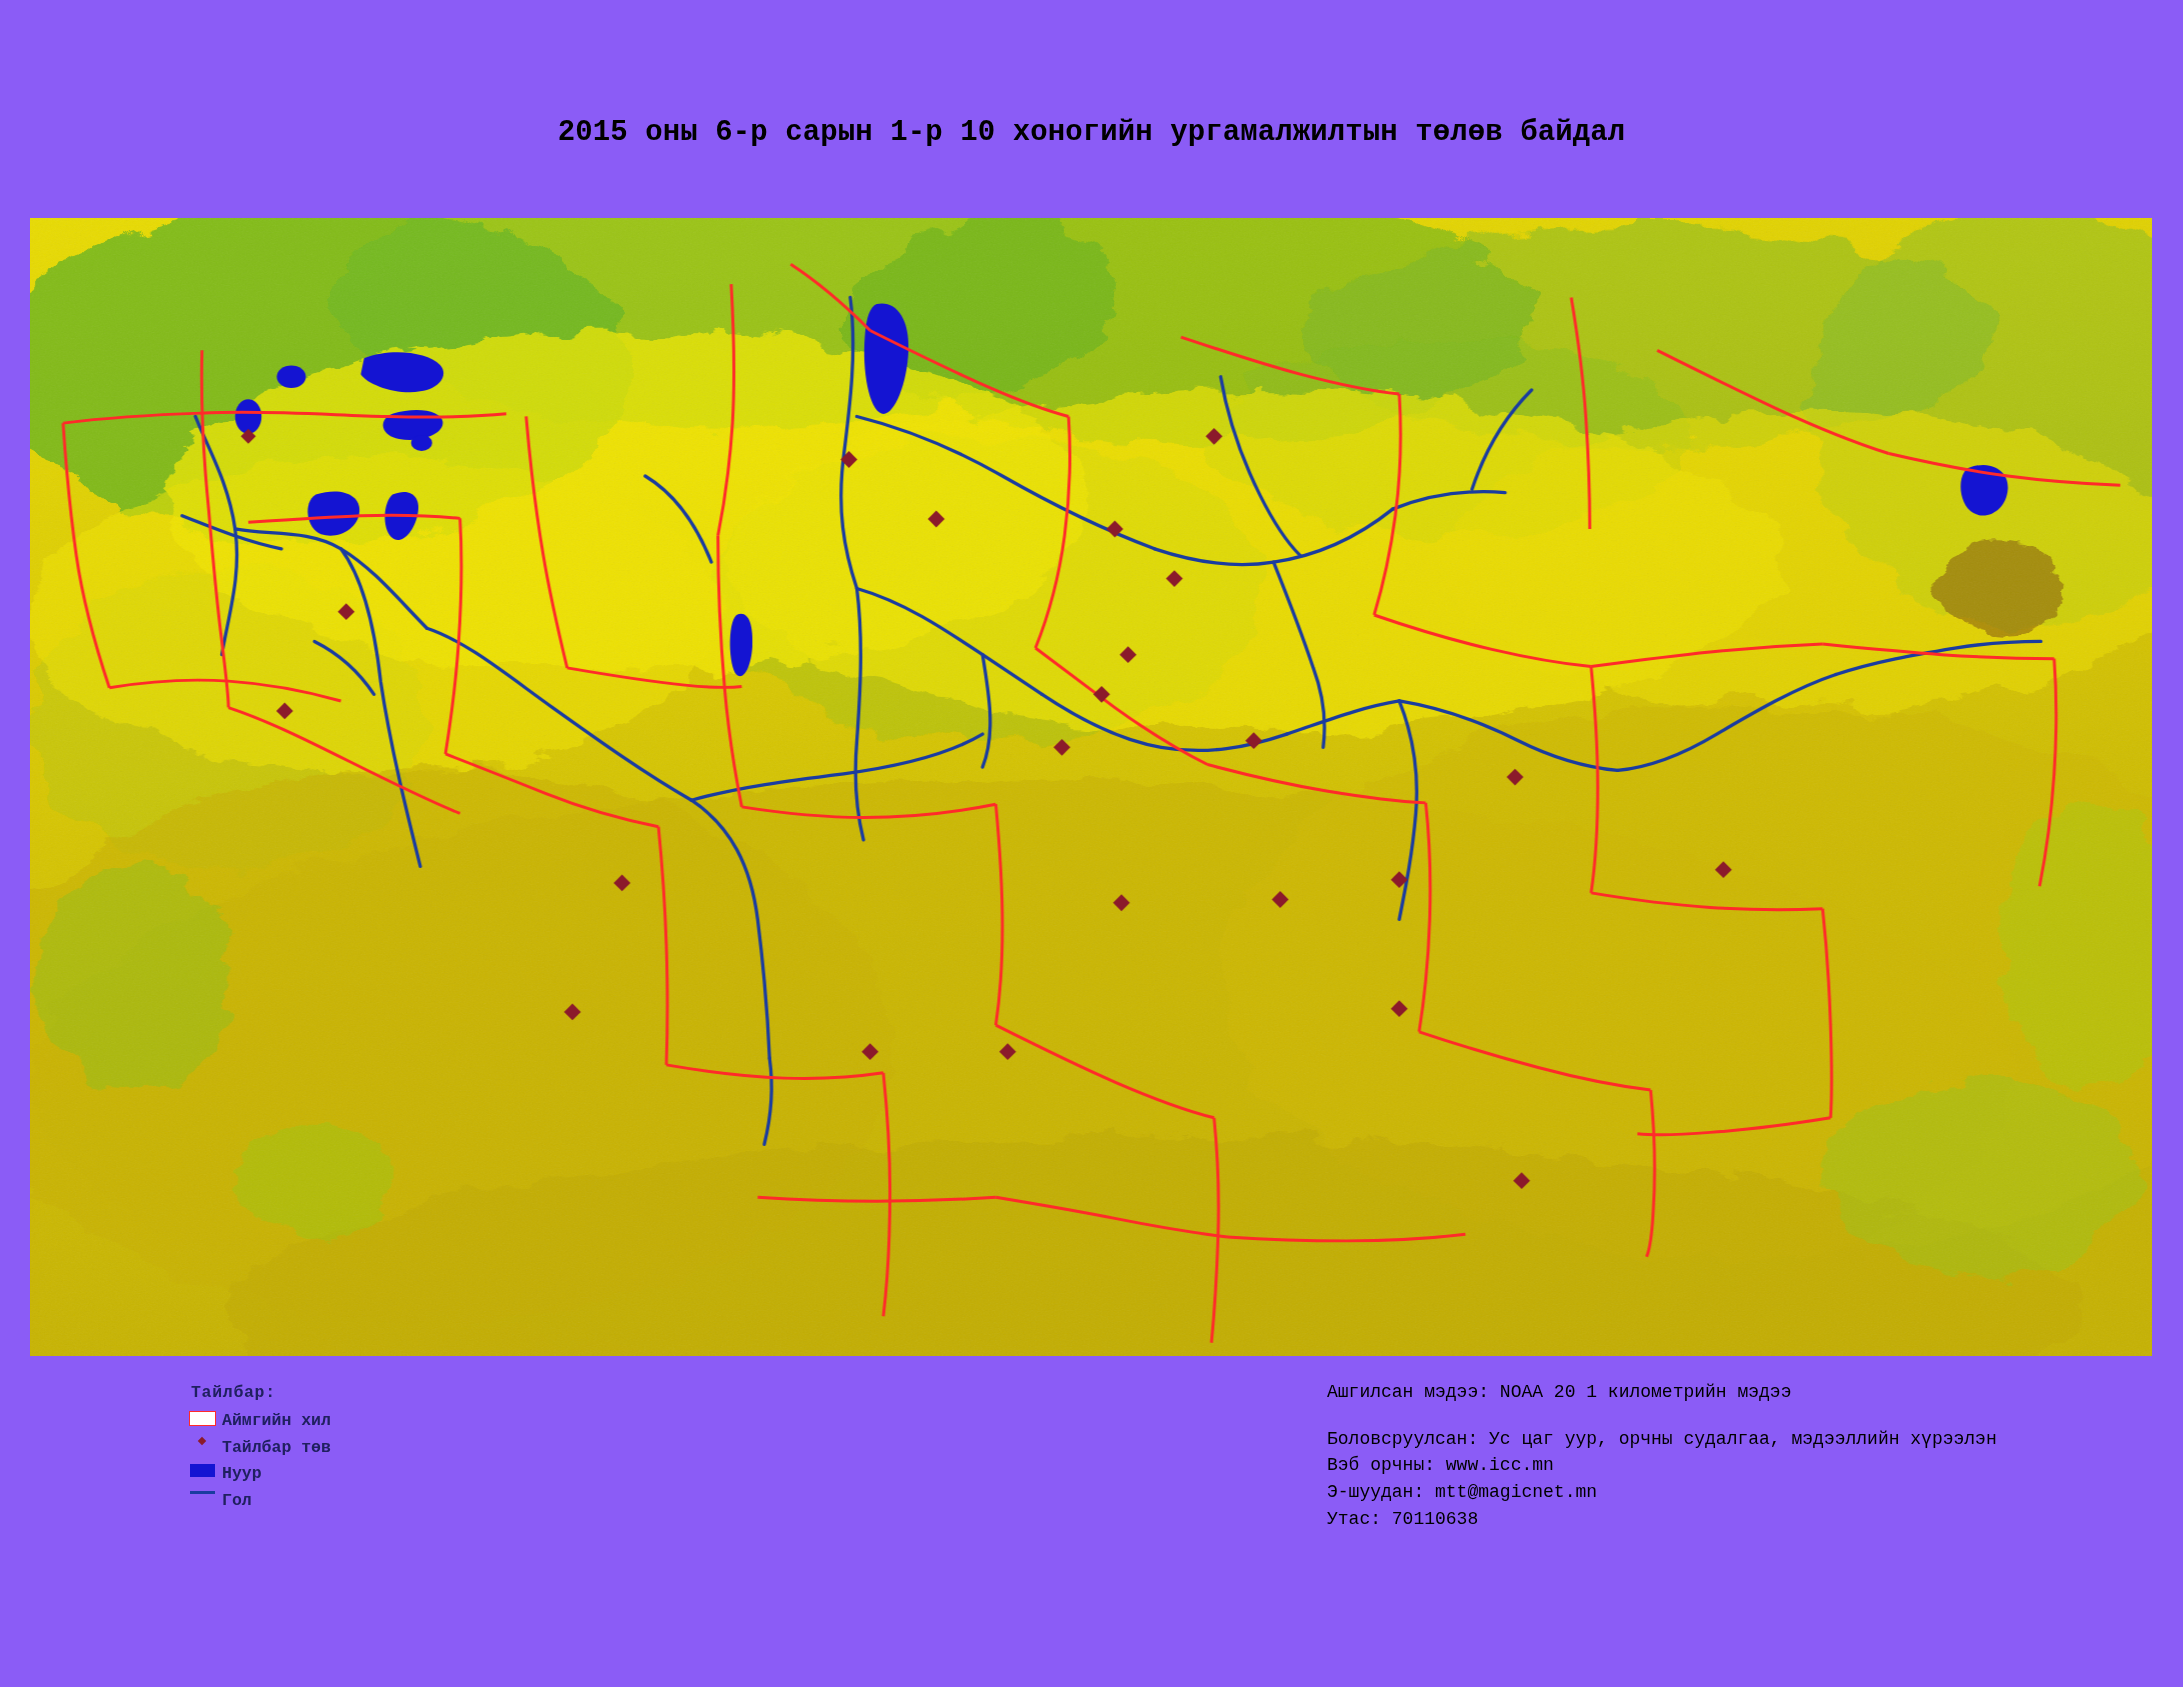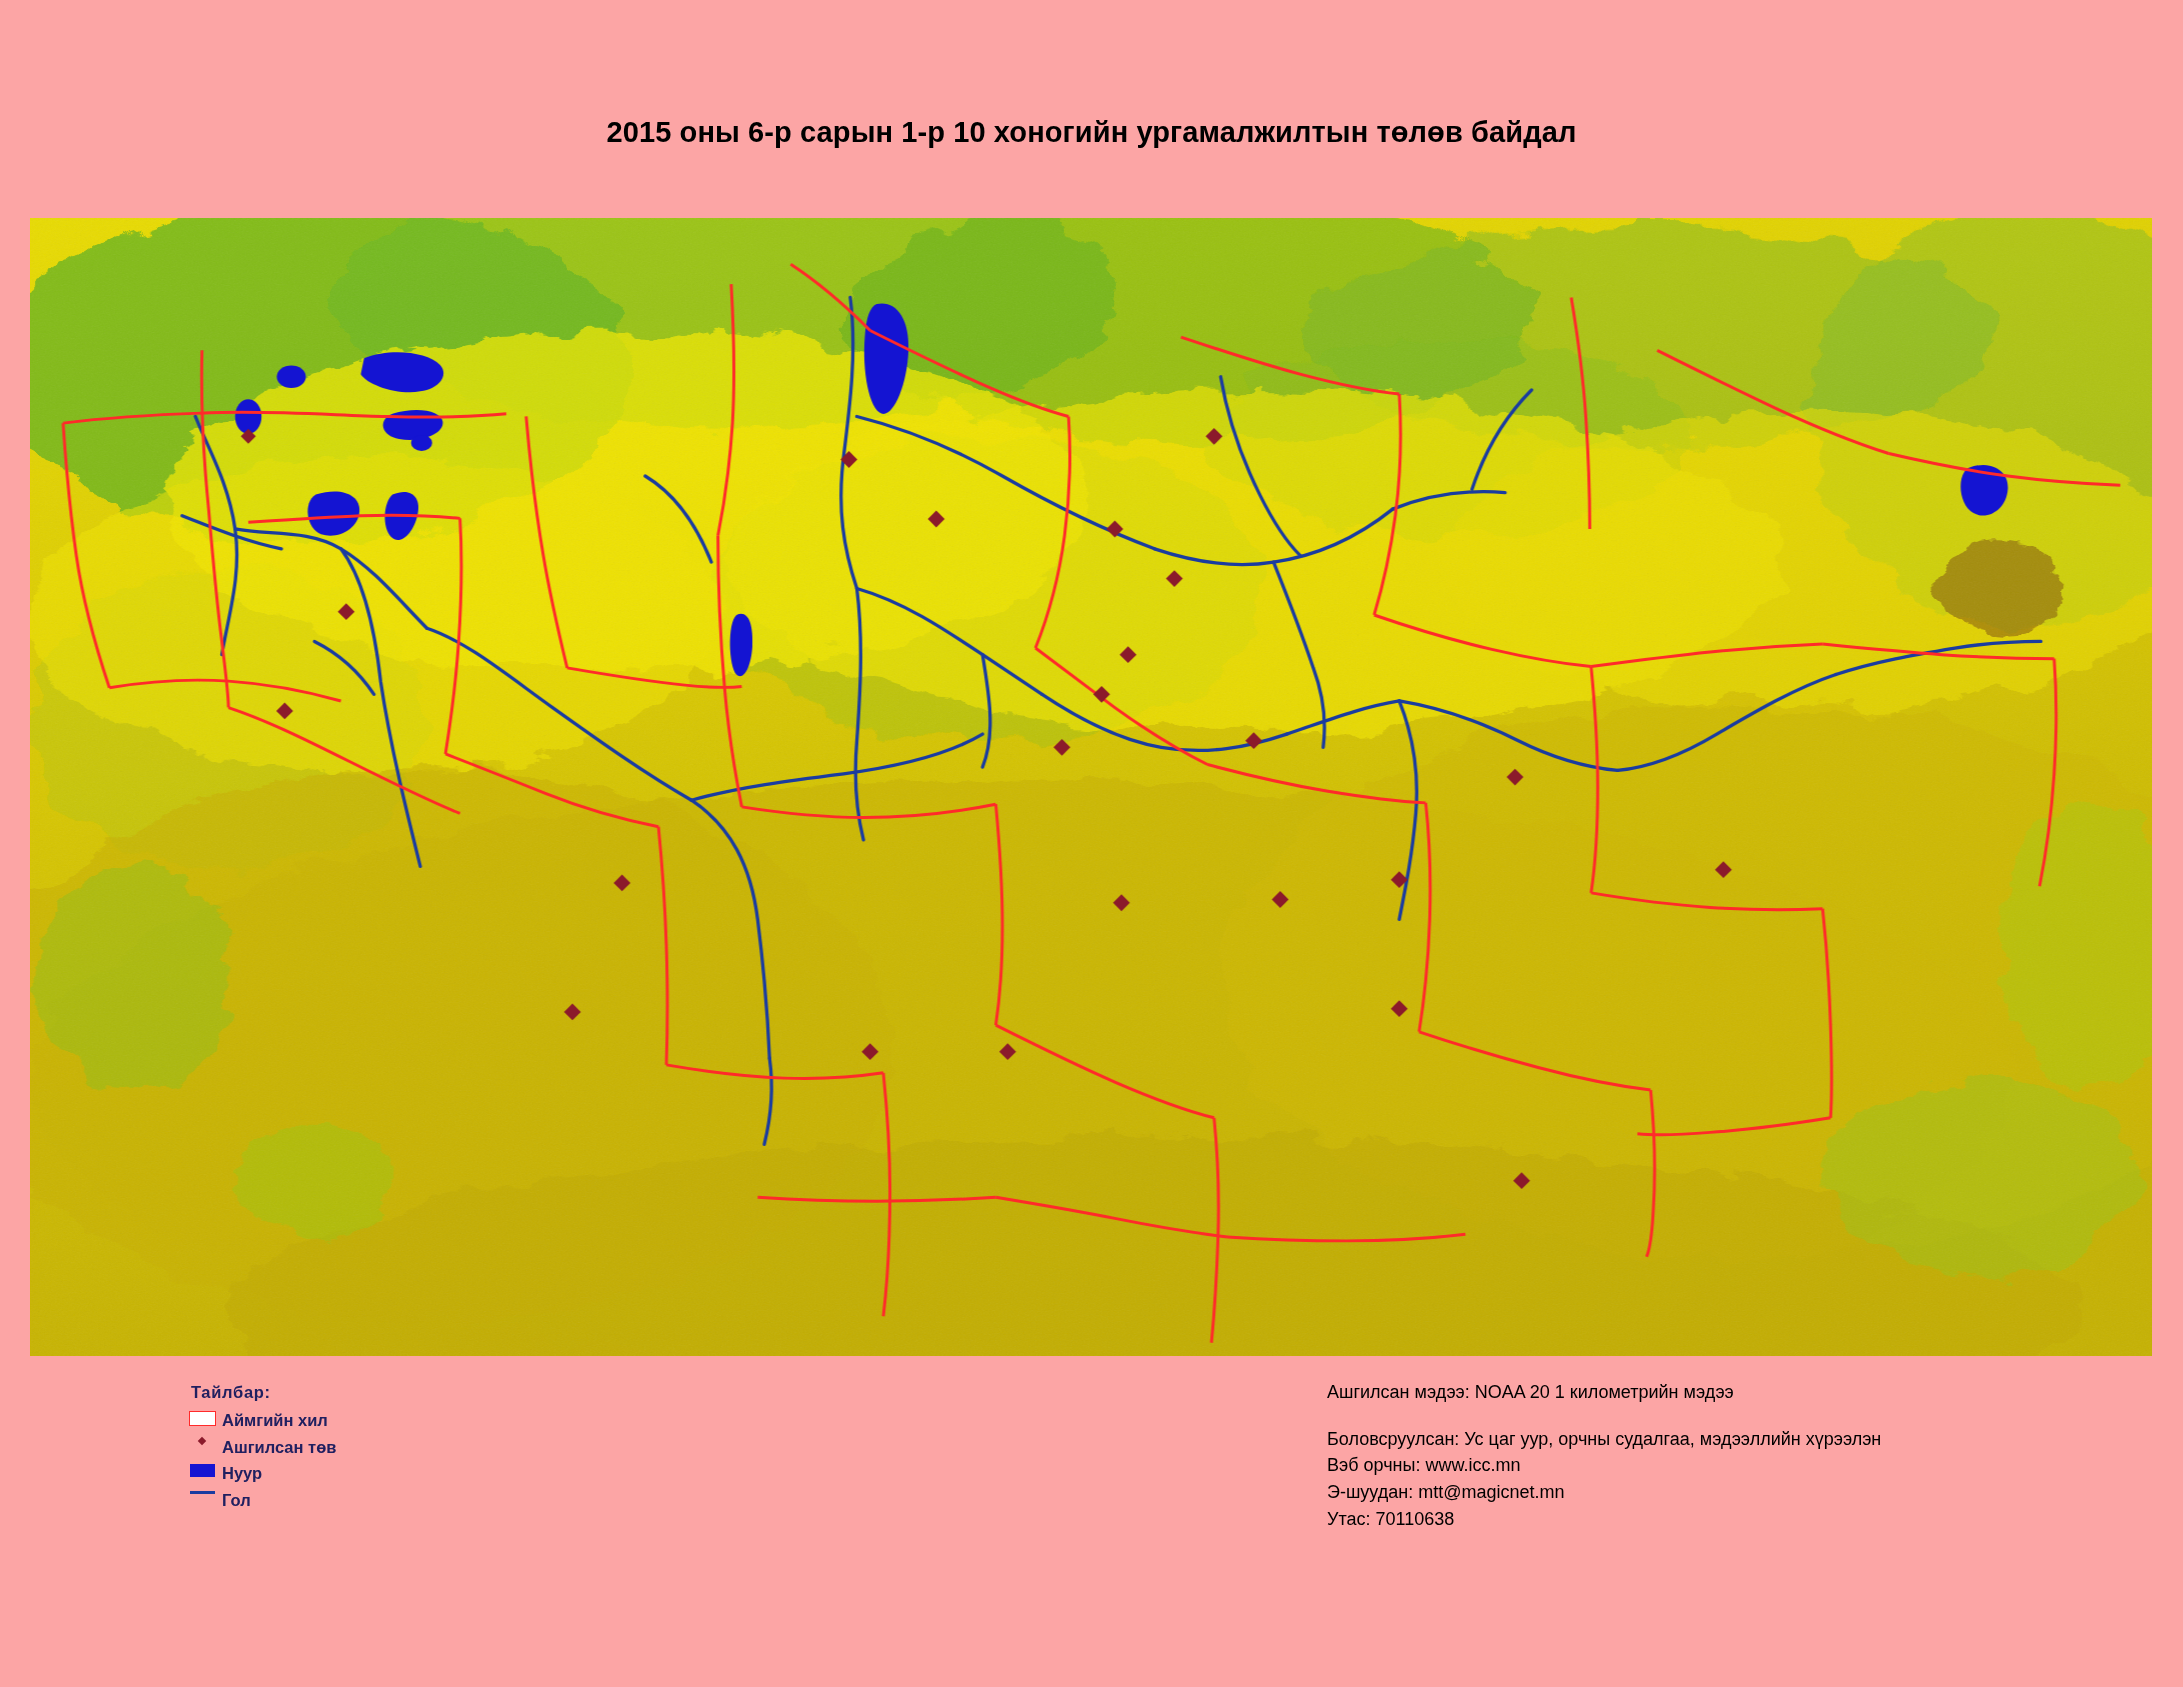--- a/index.html
+++ b/index.html
@@ -10,21 +10,22 @@
   body {
     width: 2183px;
     height: 1687px;
     font-family: "Liberation Sans", sans-serif;
     position: relative;
     overflow: hidden;
   }
   .page {
     position: absolute;
     inset: 0;
-    background: #fca5a5;
+    background: #8b5cf6;
+    font-family: Liberation Mono, monospace;
   }
   .map-title {
     position: absolute;
     top: 116px;
     left: 0;
     width: 2183px;
     text-align: center;
     font-size: 29px;
     font-weight: bold;
     color: #000000;
@@ -364,21 +365,21 @@
       <div class="legend-symbol">
         <div class="sym-border"></div>
       </div>
       <div class="legend-label">Аймгийн хил</div>
     </div>
 
     <div class="legend-row">
       <div class="legend-symbol">
         <div class="sym-center"></div>
       </div>
-      <div class="legend-label">Ашгилсан төв</div>
+      <div class="legend-label">Тайлбар төв</div>
     </div>
 
     <div class="legend-row">
       <div class="legend-symbol">
         <div class="sym-lake"></div>
       </div>
       <div class="legend-label">Нуур</div>
     </div>
 
     <div class="legend-row">

